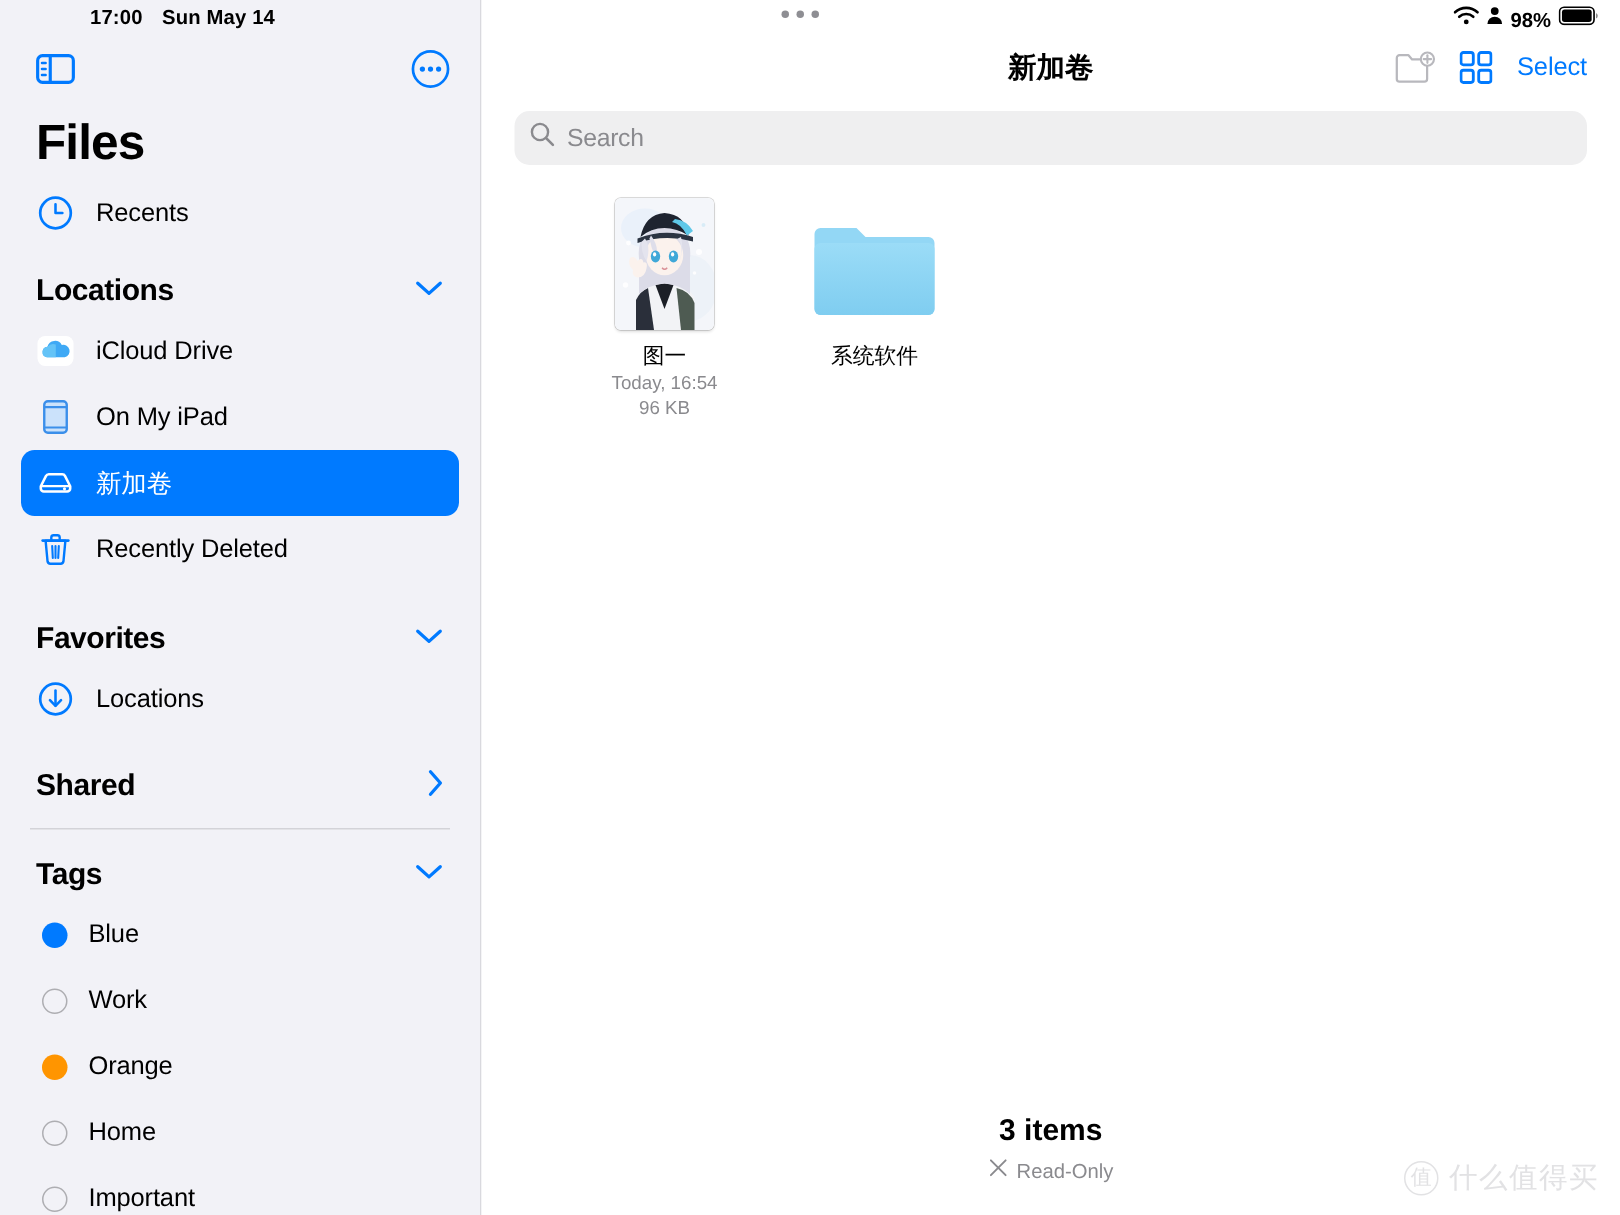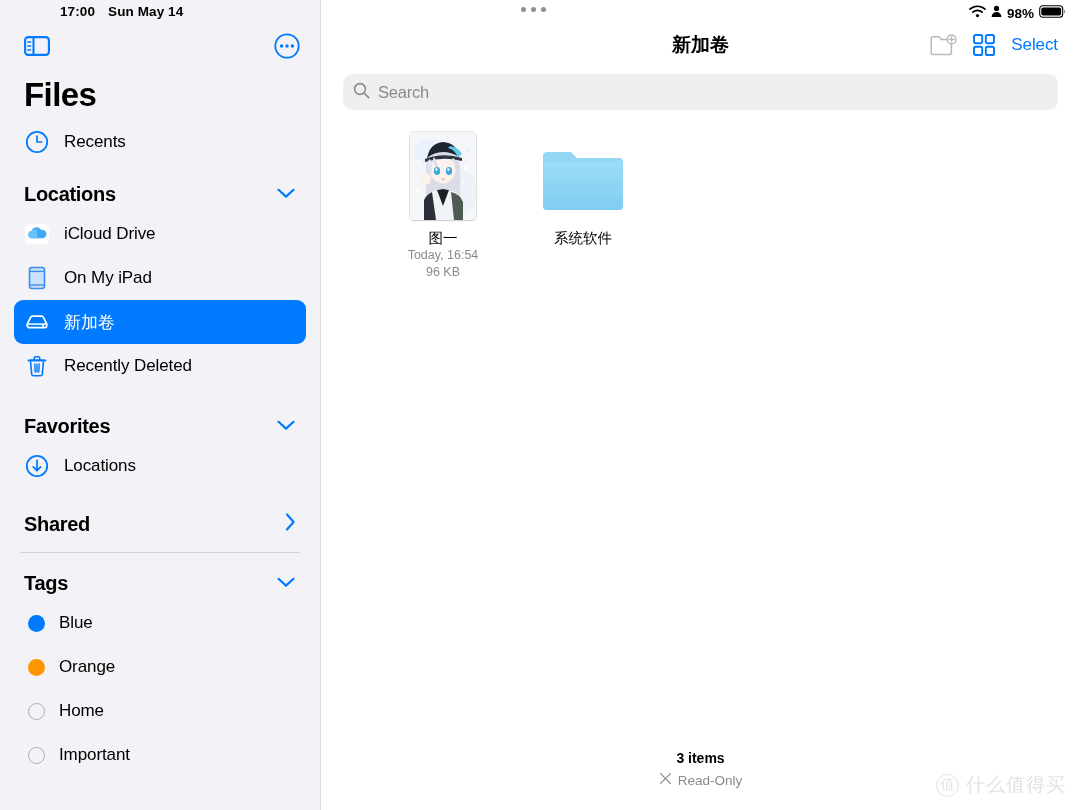--- a/index.html
+++ b/index.html
@@ -108,21 +108,21 @@
   .item-name { font-size: 14.5px; color: #000; margin-top: 10px; text-align: center; line-height: 17px; }
   .item-meta { font-size: 12.5px; color: #8A8A8E; text-align: center; line-height: 17px; }
   .folder-box { width: 86px; height: 70px; position: relative; margin-top: 12px; }
   .folder-item .item-name { margin-top: 16px; }
 
   
   .footer {
     position: absolute; left: 0; right: 0; bottom: 22px;
     display: flex; flex-direction: column; align-items: center; gap: 6px;
   }
-  .footer-count { font-size: 14px; font-weight: bold; color: #000; }
+  .footer-count { font-size: 20px; font-weight: bold; color: #000; }
   .footer-status { display: flex; align-items: center; gap: 6px; font-size: 13.5px; color: #8A8A8E; }
 
   .watermark {
     position: absolute; right: 14px; bottom: 12px;
     display: flex; align-items: center; gap: 7px;
     color: #E2E2E4; font-size: 19px; letter-spacing: 1px; user-select: none;
   }
   .wm-circle {
     width: 23px; height: 23px; border-radius: 50%;
     border: 1.6px solid #E2E2E4; display: flex; align-items: center;
@@ -265,20 +265,24 @@
       <span>
         <svg width="20" height="12" viewBox="0 0 20 12">
             <path d="M2.5 2.8 L10 9.6 L17.5 2.8" fill="none" stroke="#007AFF" stroke-width="2.2" stroke-linecap="round" stroke-linejoin="round"></path>
           </svg>
       </span>
     </div>
 
     <div class="tag-row">
       <span class="tag-dot" style="background:#007AFF;"></span>
       <span class="tag-label">Blue</span>
+    </div>
+    <div class="tag-row">
+      <span class="tag-dot empty"></span>
+      <span class="tag-label">Work</span>
     </div>
     <div class="tag-row">
       <span class="tag-dot" style="background:#FF9500;"></span>
       <span class="tag-label">Orange</span>
     </div>
     <div class="tag-row">
       <span class="tag-dot empty"></span>
       <span class="tag-label">Home</span>
     </div>
     <div class="tag-row">

